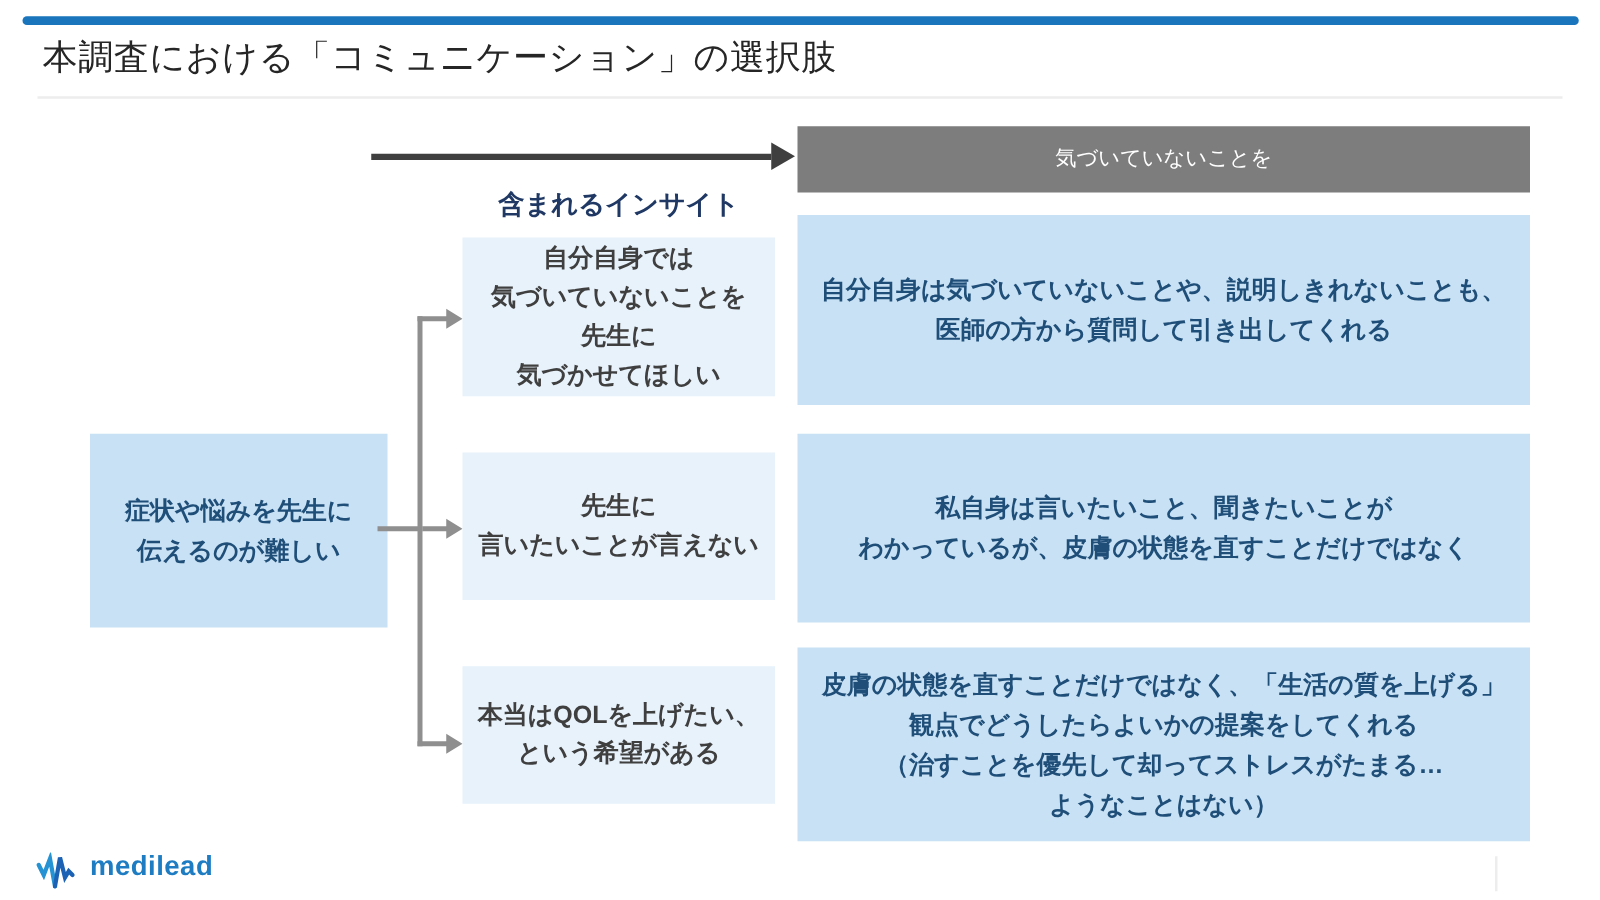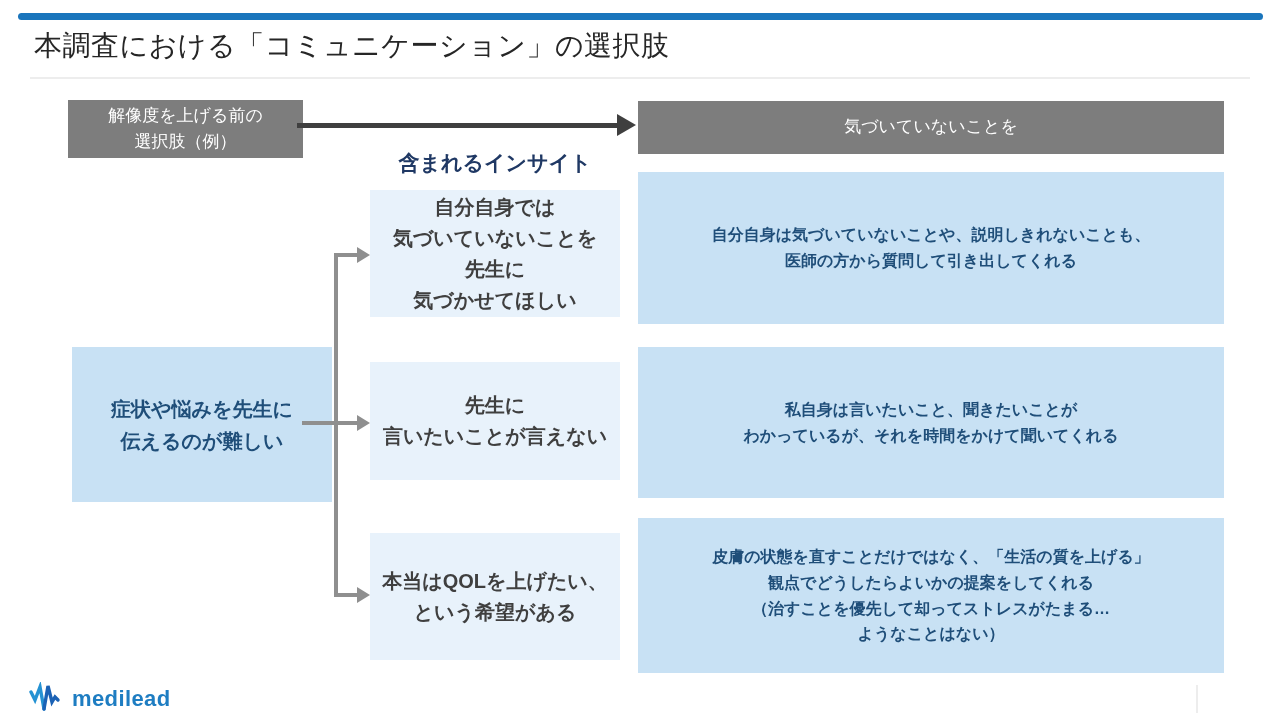--- a/index.html
+++ b/index.html
@@ -29,26 +29,26 @@
   .insight-label{
     left:355px;top:150px;width:280px;height:26px;
     font-size:21px;font-weight:700;color:#1f3864;
   }
   .pale-box{
     left:370px;width:250px;background:#e8f2fb;
     font-size:20px;font-weight:700;color:#3f3f3f;line-height:1.55;
   }
   .pale-1{top:190px;height:127px;}
   .pale-2{top:362px;height:118px;}
-  .pale-3{top:533px;height:127px;}
+  .pale-3{top:533px;height:110px;}
   .blue-box{
     background:#c8e1f4;color:#1f4e79;font-weight:700;line-height:1.6;
   }
-  .source-box{left:72px;top:347px;width:260px;height:155px;font-size:20px;font-family:Liberation Serif, serif;}
-  .refined{left:638px;width:586px;font-size:16px;}
+  .source-box{left:72px;top:347px;width:238px;height:155px;font-size:20px;font-family:Liberation Serif, serif;}
+  .refined{left:638px;width:586px;font-size:20px;}
   .refined-1{top:172px;height:152px;}
   .refined-2{top:347px;height:151px;}
   .refined-3{top:518px;height:155px;}
   
   .big-arrow-line{left:297px;top:123px;width:320px;height:5px;background:#3f3f3f;}
   .big-arrow-head{
     left:617px;top:114px;width:0;height:0;
     border-left:19px solid #3f3f3f;border-top:11px solid transparent;border-bottom:11px solid transparent;
   }
   
@@ -60,38 +60,36 @@
   .conn-b3{left:334px;top:593px;width:24px;height:4px;}
   .conn-head{
     width:0;height:0;
     border-left:13px solid #8f8f8f;border-top:8px solid transparent;border-bottom:8px solid transparent;
   }
   .head-1{left:357px;top:247px;}
   .head-2{left:357px;top:415px;}
   .head-3{left:357px;top:587px;}
   
   .footer-divider{left:1196px;top:685px;width:2px;height:28px;background:#ededed;}
-  .logo{left:28px;top:682px;display:flex;align-items:center;gap:4px;}
+  .logo{left:28px;top:682px;display:flex;align-items:flex-start;gap:4px;}
   .logo-text{
     font-size:22px;font-weight:700;color:#1e7dc2;letter-spacing:0.4px;line-height:1;
     padding-bottom:2px;
   }
 </style>
 </head>
 <body>
 
 <div class="slide">
 
   <div class="abs top-bar"></div>
 
   <div class="abs title">本調査における「コミュニケーション」の選択肢</div>
   <div class="abs title-rule"></div>
 
-  <div class="abs box gray-box before-box">解像度を上げる前の
-選択肢（例）</div>
 
   <div class="abs big-arrow-line"></div>
   <div class="abs big-arrow-head"></div>
 
   <div class="abs box gray-box after-bar">気づいていないことを</div>
 
   <div class="abs box insight-label">含まれるインサイト</div>
 
   <div class="abs box blue-box source-box">症状や悩みを先生に
 伝えるのが難しい</div>
@@ -110,21 +108,21 @@
 先生に
 気づかせてほしい</div>
   <div class="abs box pale-box pale-2">先生に
 言いたいことが言えない</div>
   <div class="abs box pale-box pale-3">本当はQOLを上げたい、
 という希望がある</div>
 
   <div class="abs box blue-box refined refined-1">自分自身は気づいていないことや、説明しきれないことも、
 医師の方から質問して引き出してくれる</div>
   <div class="abs box blue-box refined refined-2">私自身は言いたいこと、聞きたいことが
-わかっているが、それを時間をかけて聞いてくれる</div>
+わかっているが、皮膚の状態を直すことだけではなく</div>
   <div class="abs box blue-box refined refined-3">皮膚の状態を直すことだけではなく、「生活の質を上げる」
 観点でどうしたらよいかの提案をしてくれる
 （治すことを優先して却ってストレスがたまる…
 ようなことはない）</div>
 
   <div class="abs footer-divider"></div>
 
   <div class="abs logo">
     <span>
       <svg width="40" height="32" viewBox="0 0 40 32">

